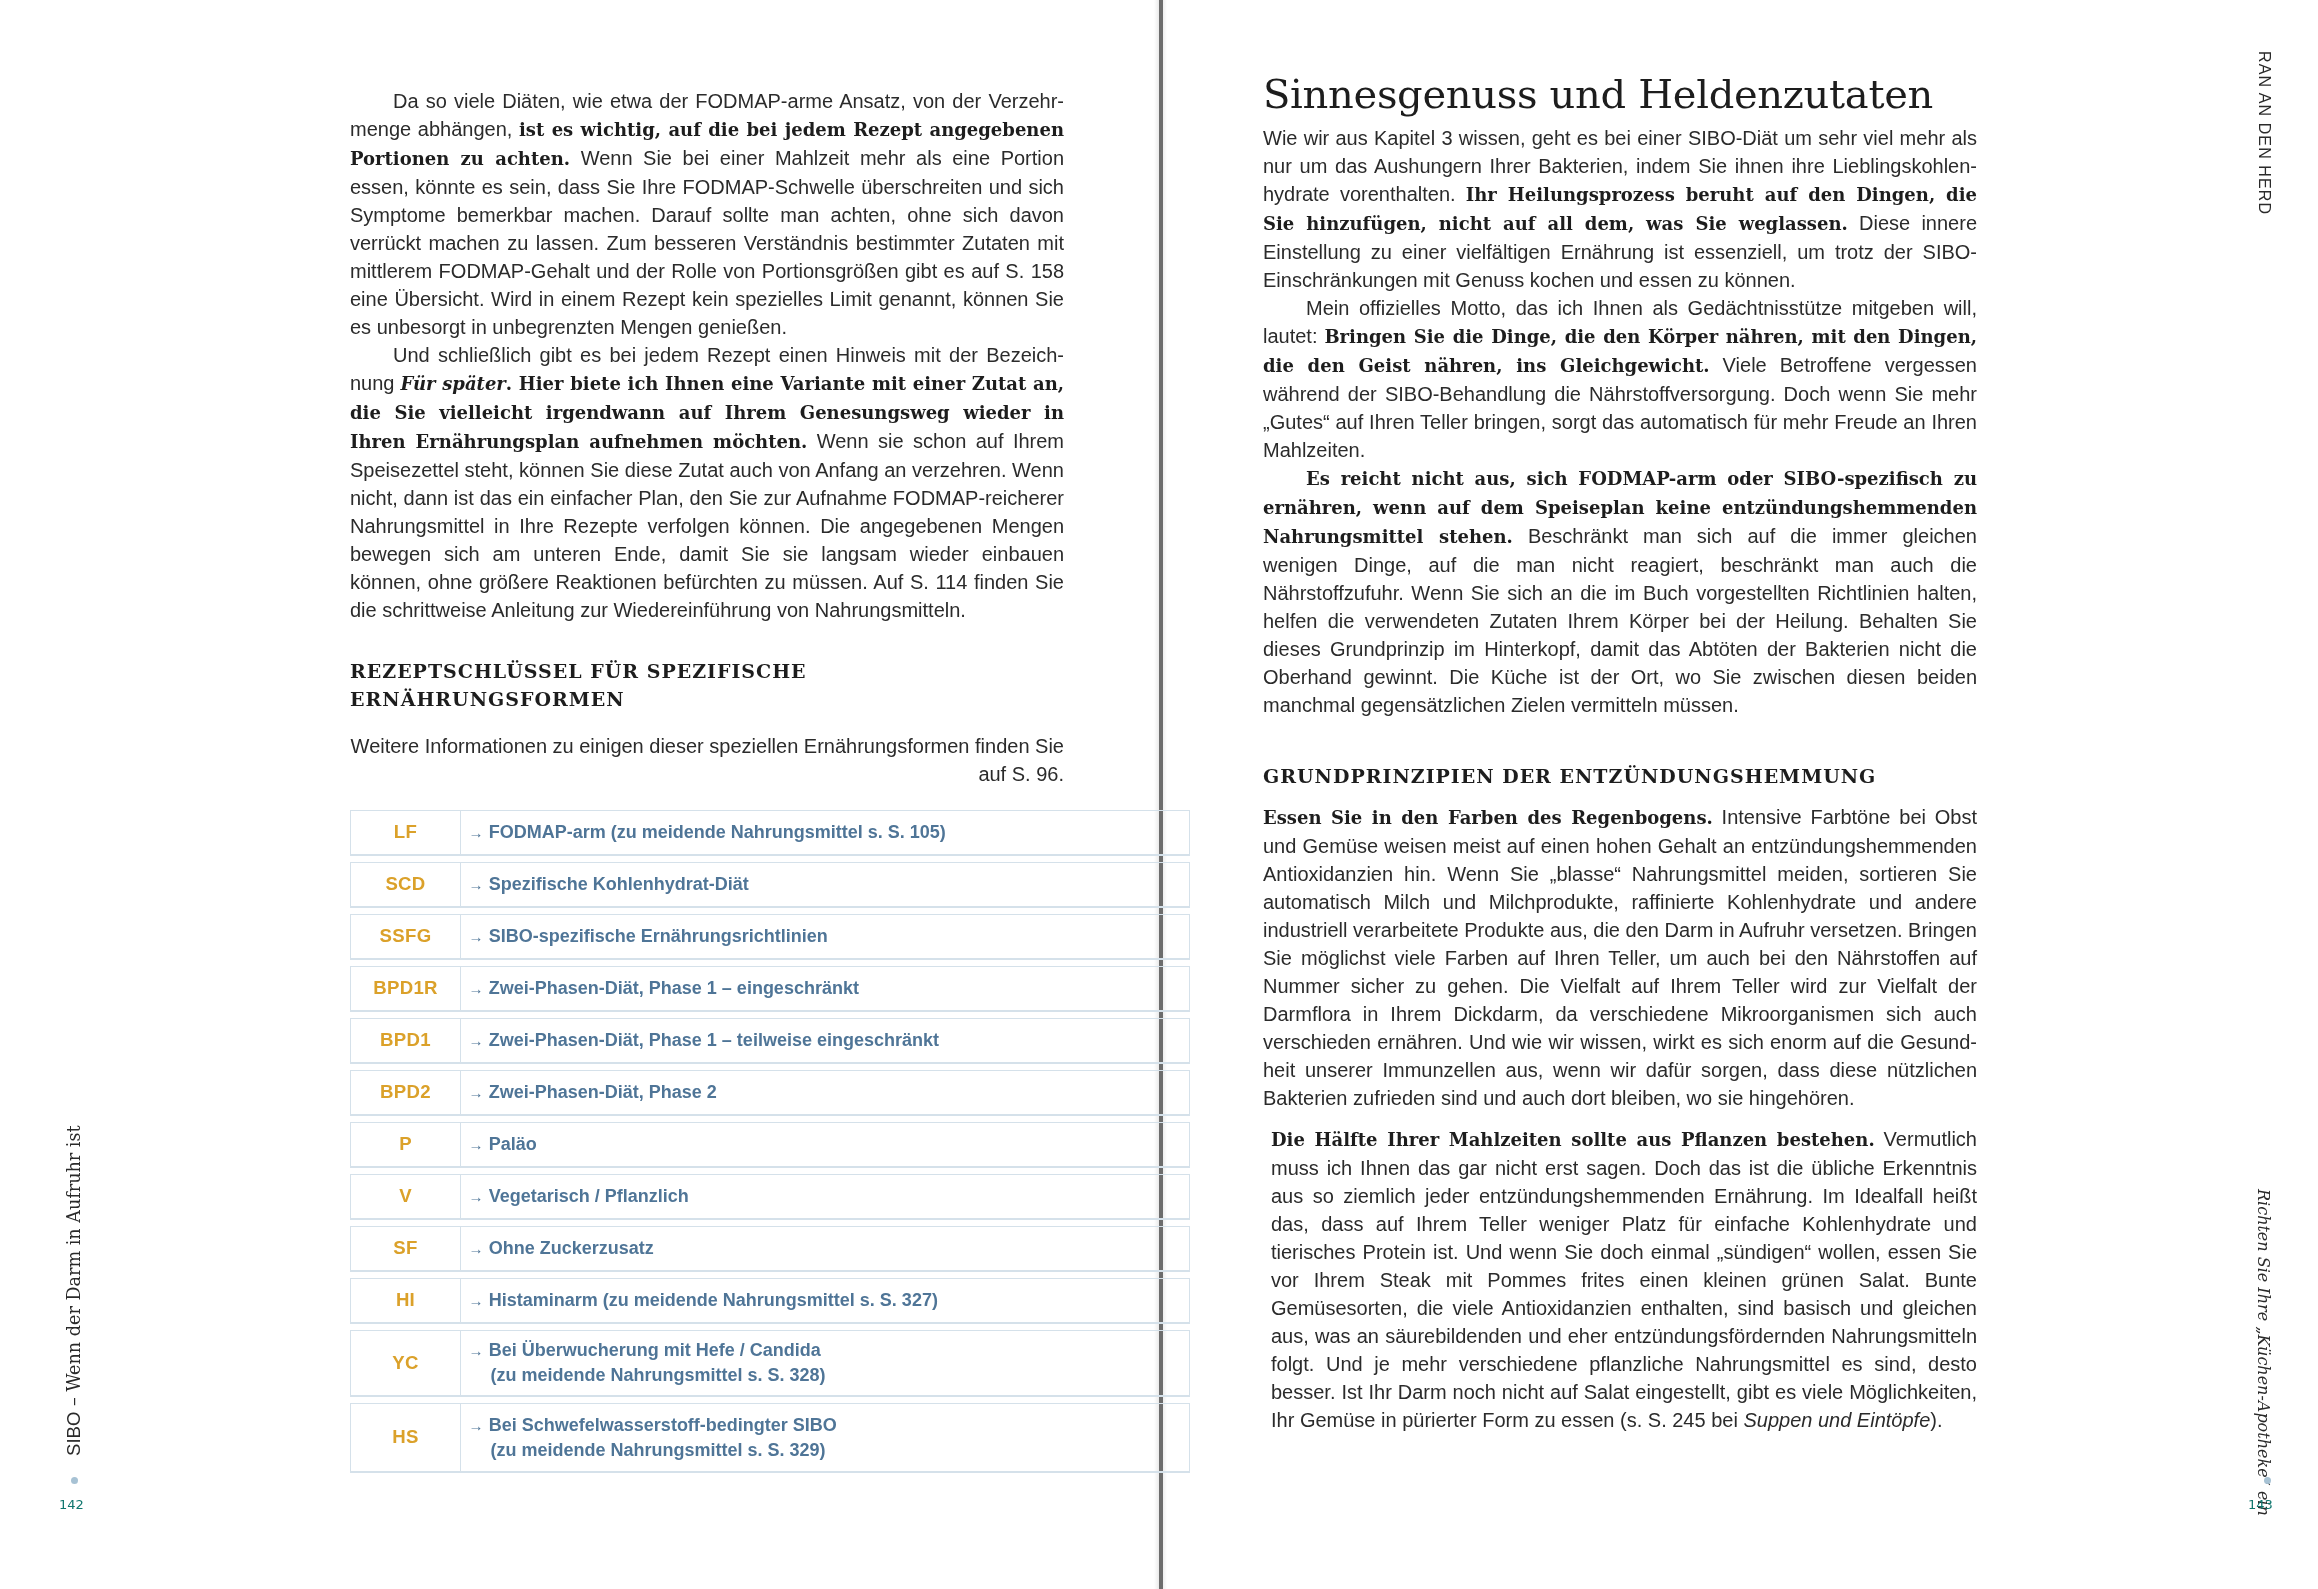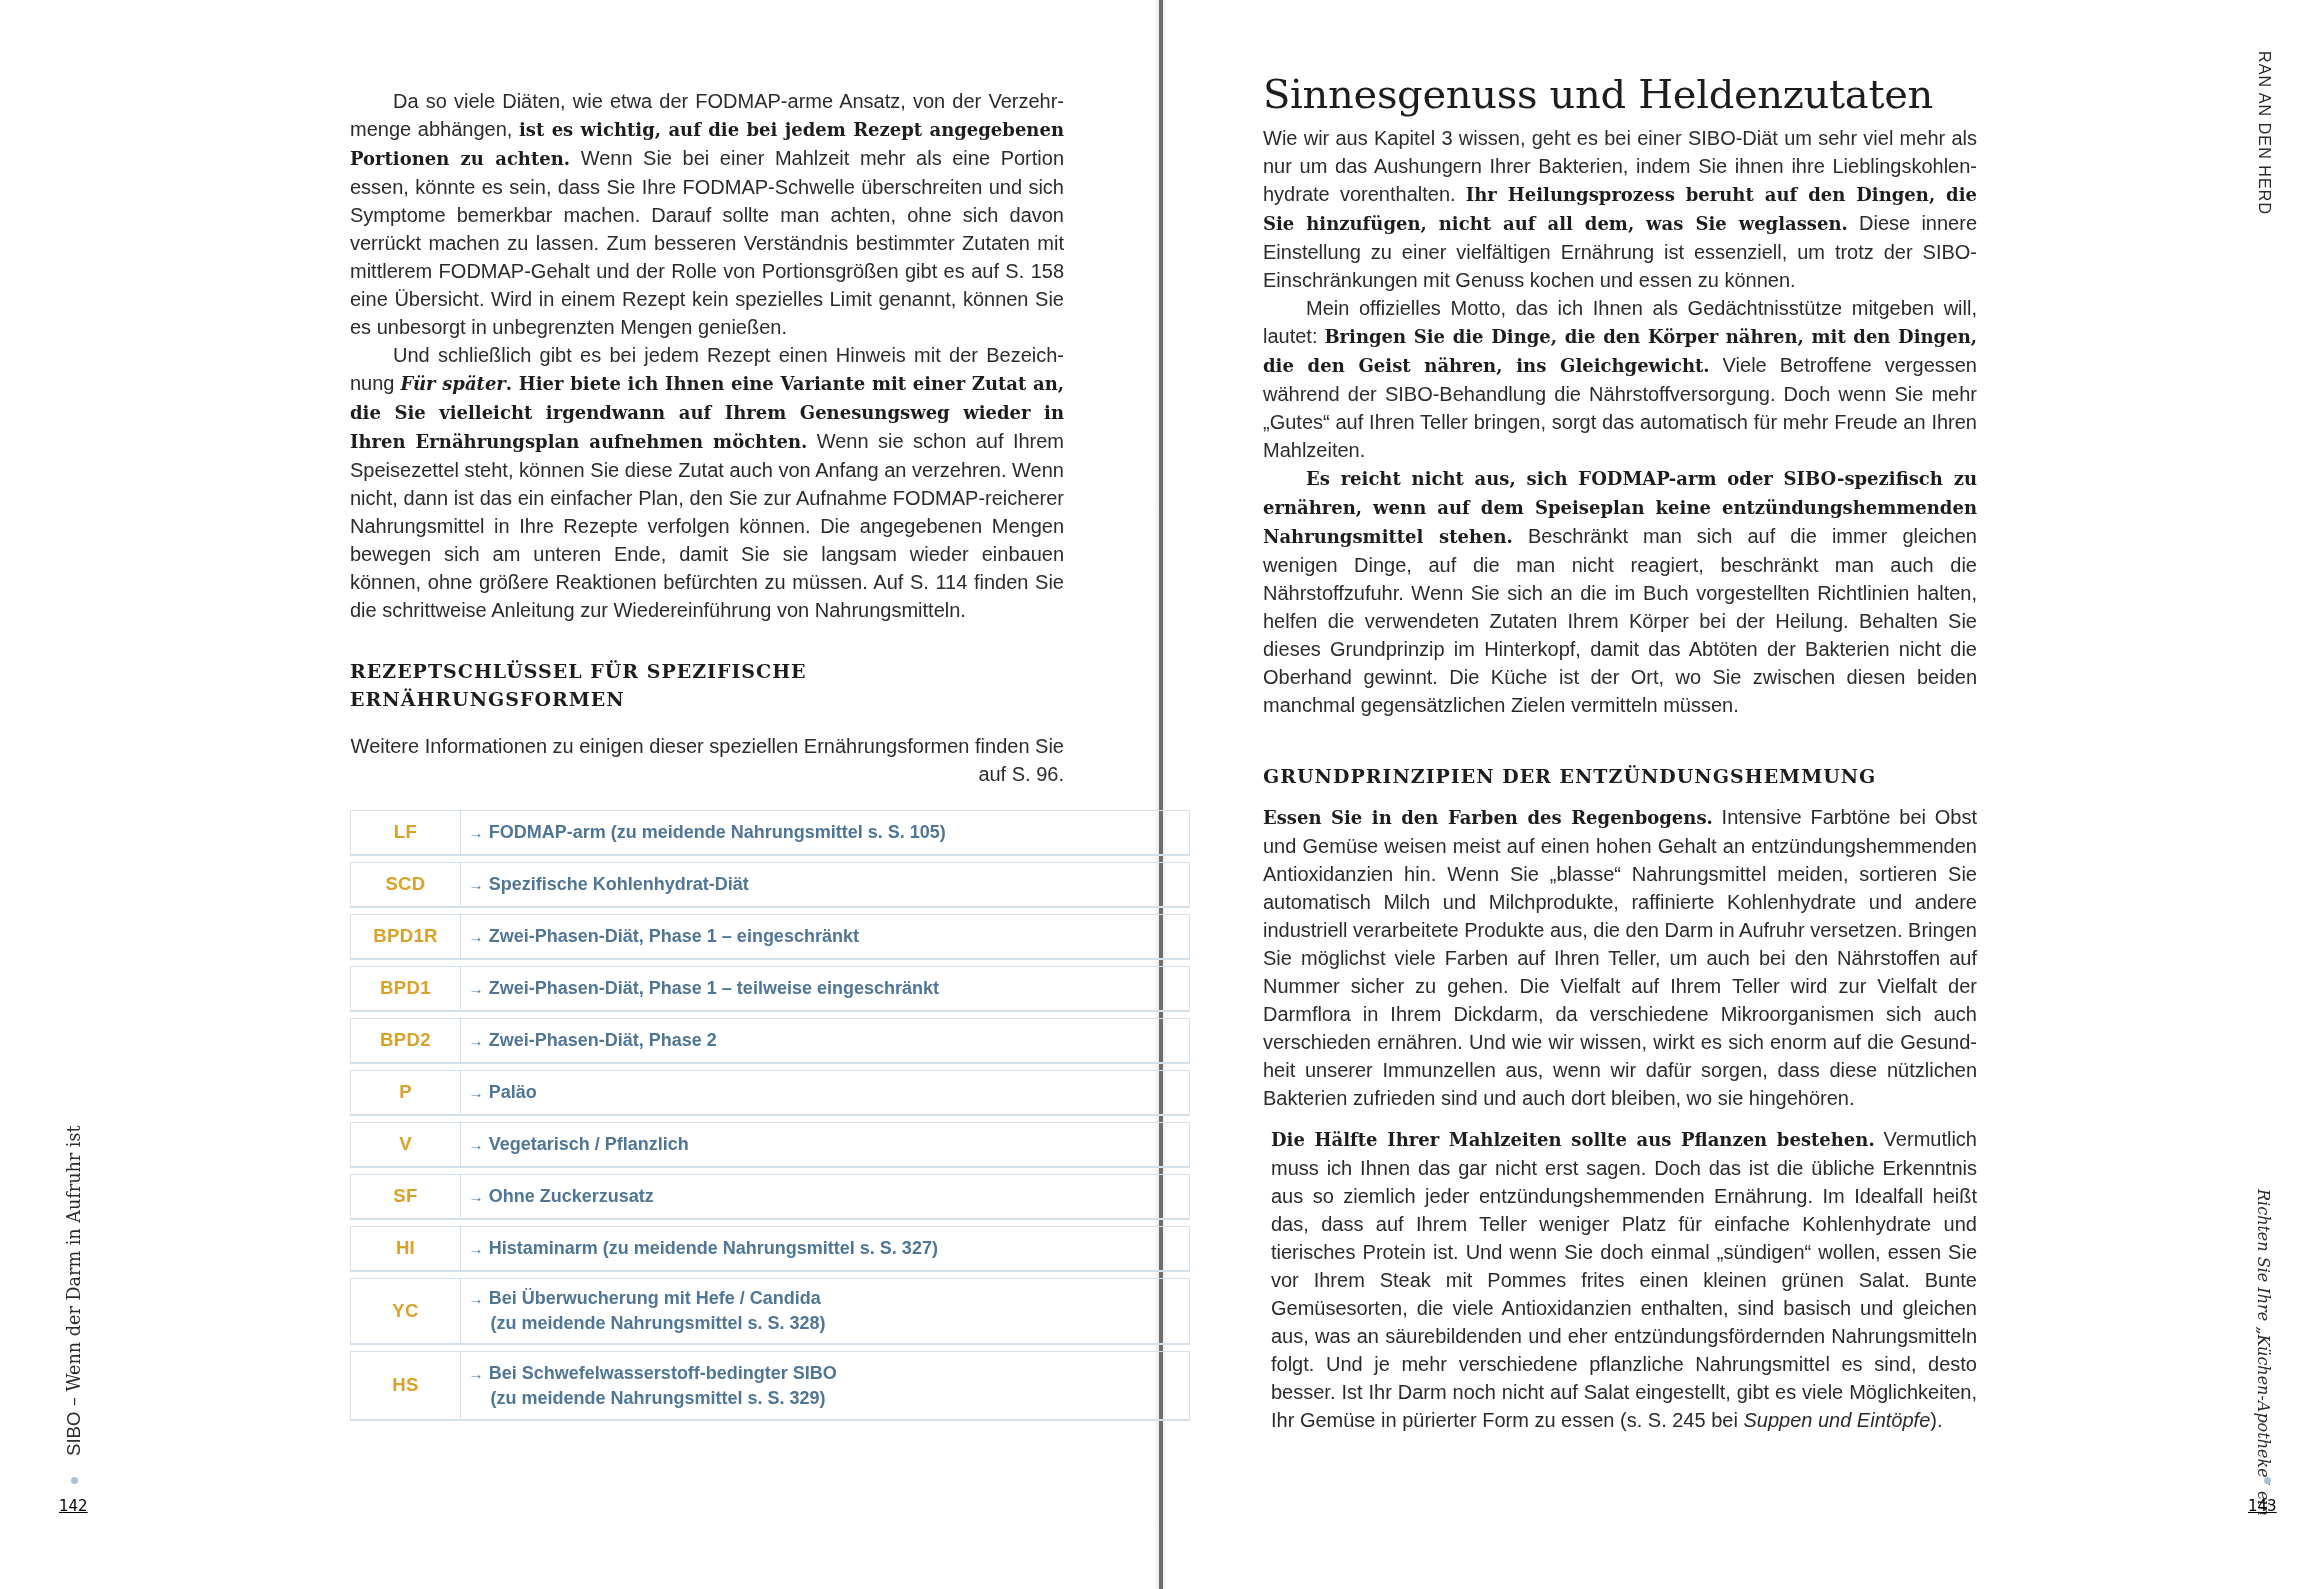--- a/index.html
+++ b/index.html
@@ -31,21 +31,21 @@
   .desc .line2 { display:block; padding-left:22px; }
 
   .vmargin { position:absolute; white-space:nowrap; font-size:17.6px; color:#2a2a2a; }
   #left-running { left:63px; top:1456px; transform:rotate(-90deg); transform-origin:0 0; font-family:"DejaVu Serif", serif; }
   #left-running .strong { font-family:"Liberation Sans", sans-serif; font-size:18.6px; }
   #right-section { left:2273px; top:51px; transform:rotate(90deg); transform-origin:0 0; font-family:"Liberation Sans", sans-serif; font-size:16px; letter-spacing:1.1px; }
   #right-running { left:2273px; top:1189px; transform:rotate(90deg); transform-origin:0 0; font-family:"DejaVu Serif", serif; font-style:italic; font-size:16px; }
   .dot { position:absolute; width:7.4px; height:7.4px; border-radius:50%; background:#a7c2d4; }
   #dot-left { left:71px; top:1477px; }
   #dot-right { left:2264px; top:1477px; }
-  .pageno { position:absolute; font-family:"DejaVu Sans", sans-serif; font-size:15px; color:#000000;text-decoration:underline; }
+  .pageno { position:absolute; font-family:"DejaVu Sans", sans-serif; font-size:13px; color:#0f766e; }
   #page-left { left:59px; top:1497px; }
   #page-right { left:2248px; top:1497px; }
 </style>
 </head>
 <body>
 
 <div class="gutter-shade"></div>
 <div class="gutter"></div>
 
 <div id="left-col" class="col">
@@ -57,20 +57,24 @@
 
 <table class="key">
   <tbody id="key-body">
       <tr>
         <td class="code">LF</td>
         <td class="desc"><span class="arrow">→</span><span>FODMAP-arm (zu meidende Nahrungsmittel s. S. 105)</span></td>
       </tr>
       <tr>
         <td class="code">SCD</td>
         <td class="desc"><span class="arrow">→</span><span>Spezifische Kohlenhydrat-Diät</span></td>
+      </tr>
+      <tr>
+        <td class="code">SSFG</td>
+        <td class="desc"><span class="arrow">→</span><span>SIBO-spezifische Ernährungsrichtlinien</span></td>
       </tr>
       <tr>
         <td class="code">BPD1R</td>
         <td class="desc"><span class="arrow">→</span><span>Zwei-Phasen-Diät, Phase 1 – eingeschränkt</span></td>
       </tr>
       <tr>
         <td class="code">BPD1</td>
         <td class="desc"><span class="arrow">→</span><span>Zwei-Phasen-Diät, Phase 1 – teilweise eingeschränkt</span></td>
       </tr>
       <tr>

